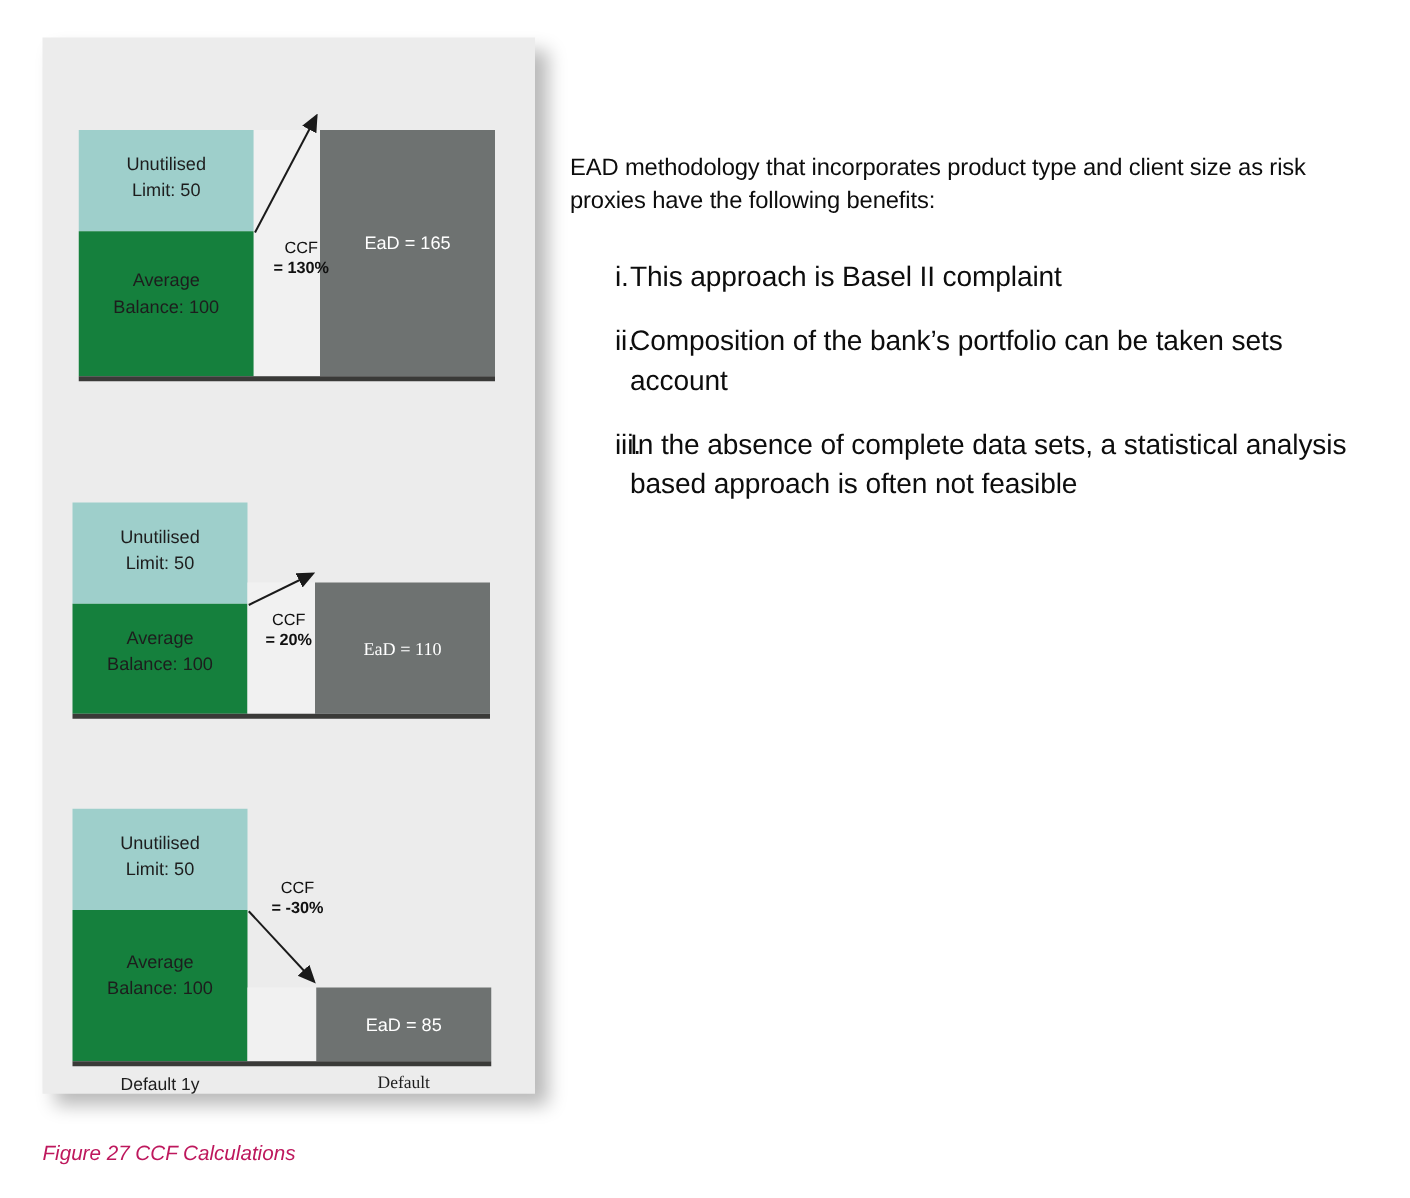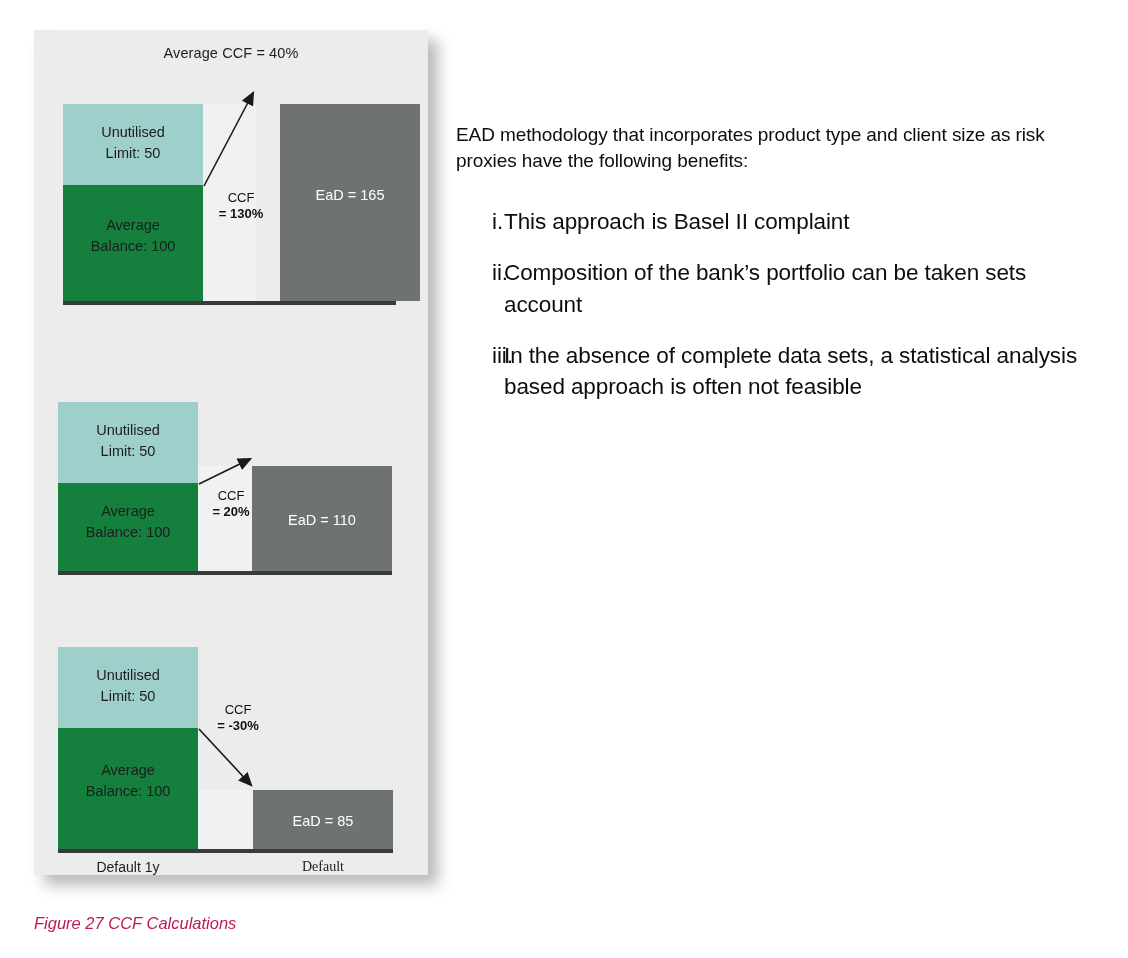--- a/index.html
+++ b/index.html
@@ -148,37 +148,36 @@
   }
   #benefits-list li .item-text {
     flex: 1 1 auto;
   }
 </style>
 </head>
 <body>
 
 <div id="figure-panel">
 
-  <div class="chart-title">Average CCF = 40%</div>
 
   <div class="panel" id="panel-1">
 
     <div class="bar bar-unutilised" style="left:29px; top:24px; width:140px; height:81px;">
       <div class="bar-label" style="top:18px;">Unutilised</div>
       <div class="bar-label" style="top:39px;">Limit: 50</div>
     </div>
 
     <div class="bar bar-average" style="left:29px; top:105px; width:140px; height:116px;">
       <div class="bar-label" style="top:30px;">Average</div>
       <div class="bar-label" style="top:51px;">Balance: 100</div>
     </div>
 
     <div class="bar bar-gap" style="left:169px; top:24px; width:53px; height:197px;"></div>
 
-    <div class="bar bar-ead" style="left:222px; top:24px; width:140px; height:197px;margin-left:24px;">
+    <div class="bar bar-ead" style="left:222px; top:24px; width:140px; height:197px;">
       <div class="bar-label on-dark" style="top:81px;">EaD = 165</div>
     </div>
 
     <svg class="arrow-svg" width="394" height="225">
       <defs>
         <marker id="ah1" markerWidth="9" markerHeight="9" refX="7.5" refY="4" orient="auto" markerUnits="strokeWidth">
           <path d="M0,0 L9,4 L0,8 z" fill="#1a1a1a"></path>
         </marker>
       </defs>
       <line x1="170" y1="106" x2="219" y2="13" stroke="#1a1a1a" stroke-width="1.6" marker-end="url(#ah1)"></line>
@@ -199,21 +198,21 @@
       <div class="bar-label" style="top:39px;">Limit: 50</div>
     </div>
 
     <div class="bar bar-average" style="left:24px; top:133px; width:140px; height:88px;">
       <div class="bar-label" style="top:18px;">Average</div>
       <div class="bar-label" style="top:39px;">Balance: 100</div>
     </div>
 
     <div class="bar bar-gap" style="left:164px; top:116px; width:54px; height:105px;"></div>
 
-    <div class="bar bar-ead" style="left:218px; top:116px; width:140px; height:105px;">
+    <div class="bar bar-ead" style="left:218px; top:116px; width:140px; height:105px;font-family:Liberation Serif, serif;">
       <div class="bar-label on-dark" style="top:44px;">EaD = 110</div>
     </div>
 
     <svg class="arrow-svg" width="394" height="225">
       <defs>
         <marker id="ah2" markerWidth="9" markerHeight="9" refX="7.5" refY="4" orient="auto" markerUnits="strokeWidth">
           <path d="M0,0 L9,4 L0,8 z" fill="#1a1a1a"></path>
         </marker>
       </defs>
       <line x1="165" y1="134" x2="216" y2="109" stroke="#1a1a1a" stroke-width="1.6" marker-end="url(#ah2)"></line>

